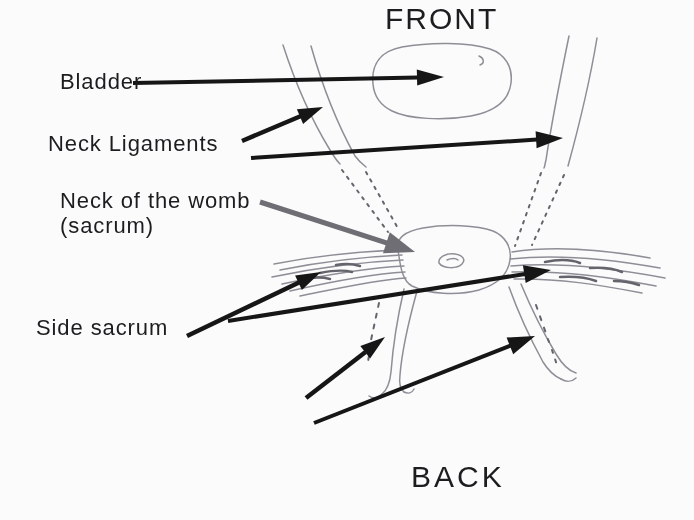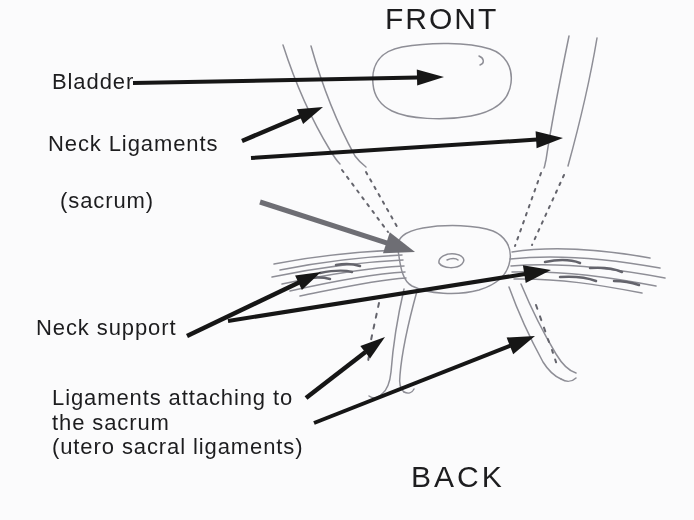--- a/index.html
+++ b/index.html
@@ -145,33 +145,29 @@
 
       <g stroke="var(--arrow-black)" fill="var(--arrow-black)">
         <line x1="314" y1="423" x2="510.5" y2="345.7" stroke-width="4"></line>
         <polygon points="535,336 513.2,354.3 506.6,337.5" stroke="none"></polygon>
       </g>
     </g>
   </svg>
 
   <div class="orient" style="left:385px;top:2px;">FRONT</div>
 
-  <div class="label" style="left:52px;top:69px;">Bladder</div>
+  <div class="label" style="left:60px;top:69px;">Bladder</div>
 
   <div class="label" style="left:48px;top:131px;">Neck Ligaments</div>
 
   <div class="label" style="left:60px;top:188px;">
+    <div>Neck of the womb</div>
     <div>(sacrum)</div>
   </div>
 
   <div class="label" style="left:36px;top:315px;">
-    <div>Neck support</div>
+    <div>Side sacrum</div>
   </div>
 
-  <div class="label" style="left:52px;top:386px;line-height:24.5px;">
-    <div>Ligaments attaching to</div>
-    <div>the sacrum</div>
-    <div>(utero sacral ligaments)</div>
-  </div>
 
   <div class="orient" style="left:411px;top:460px;letter-spacing:3px;">BACK</div>
 
 </div>
 
 </body></html>

